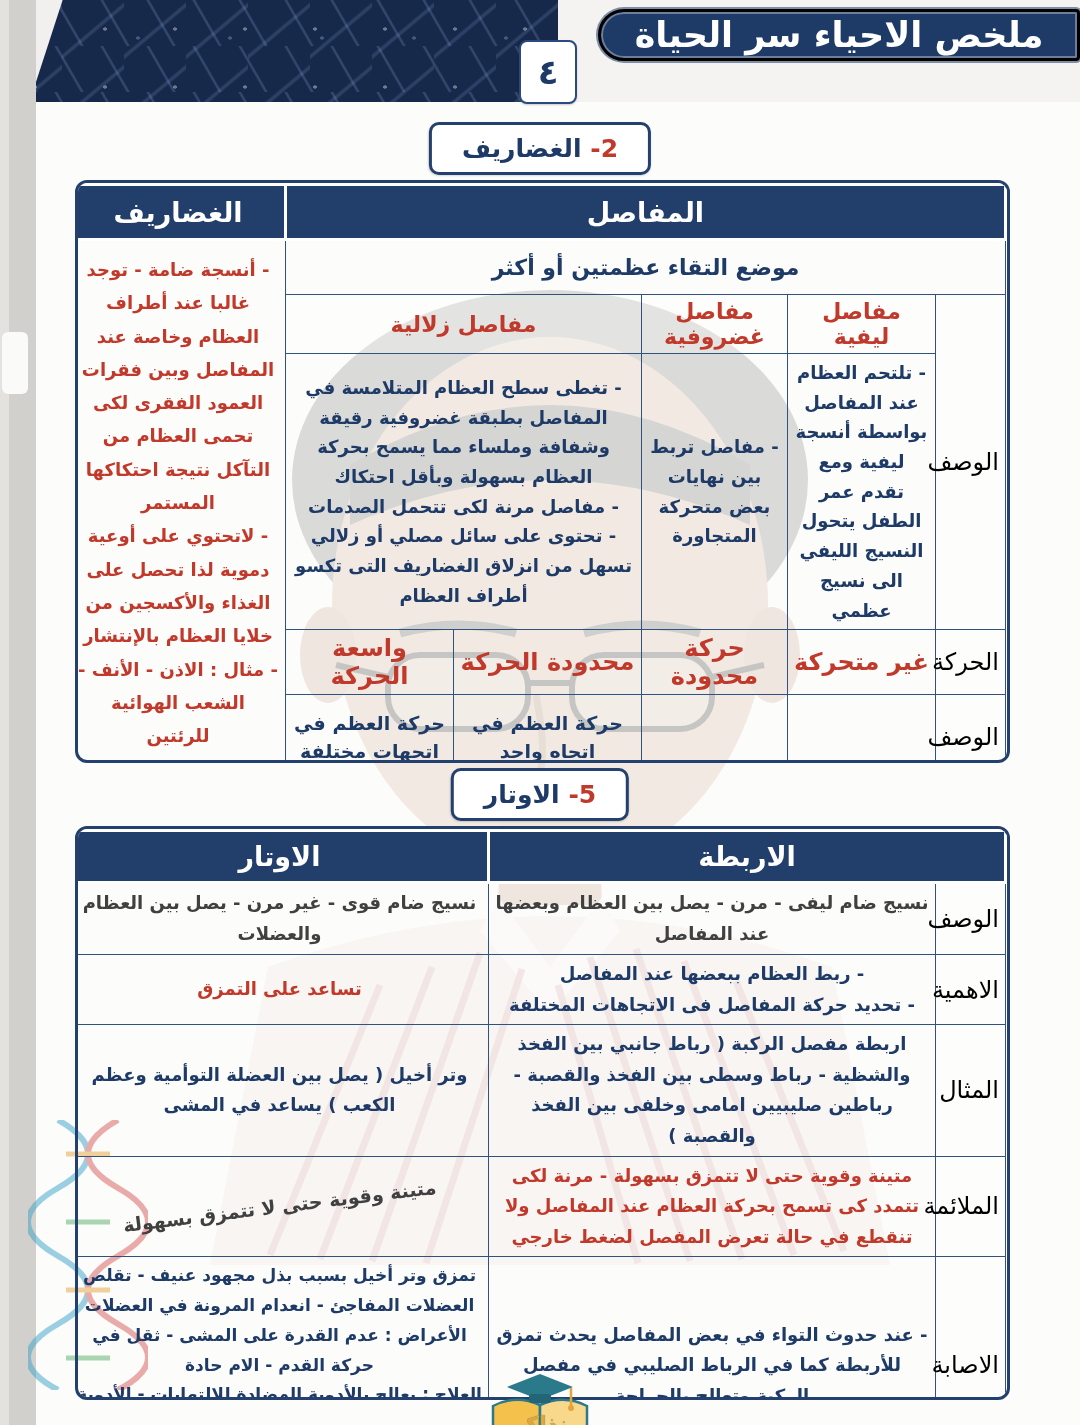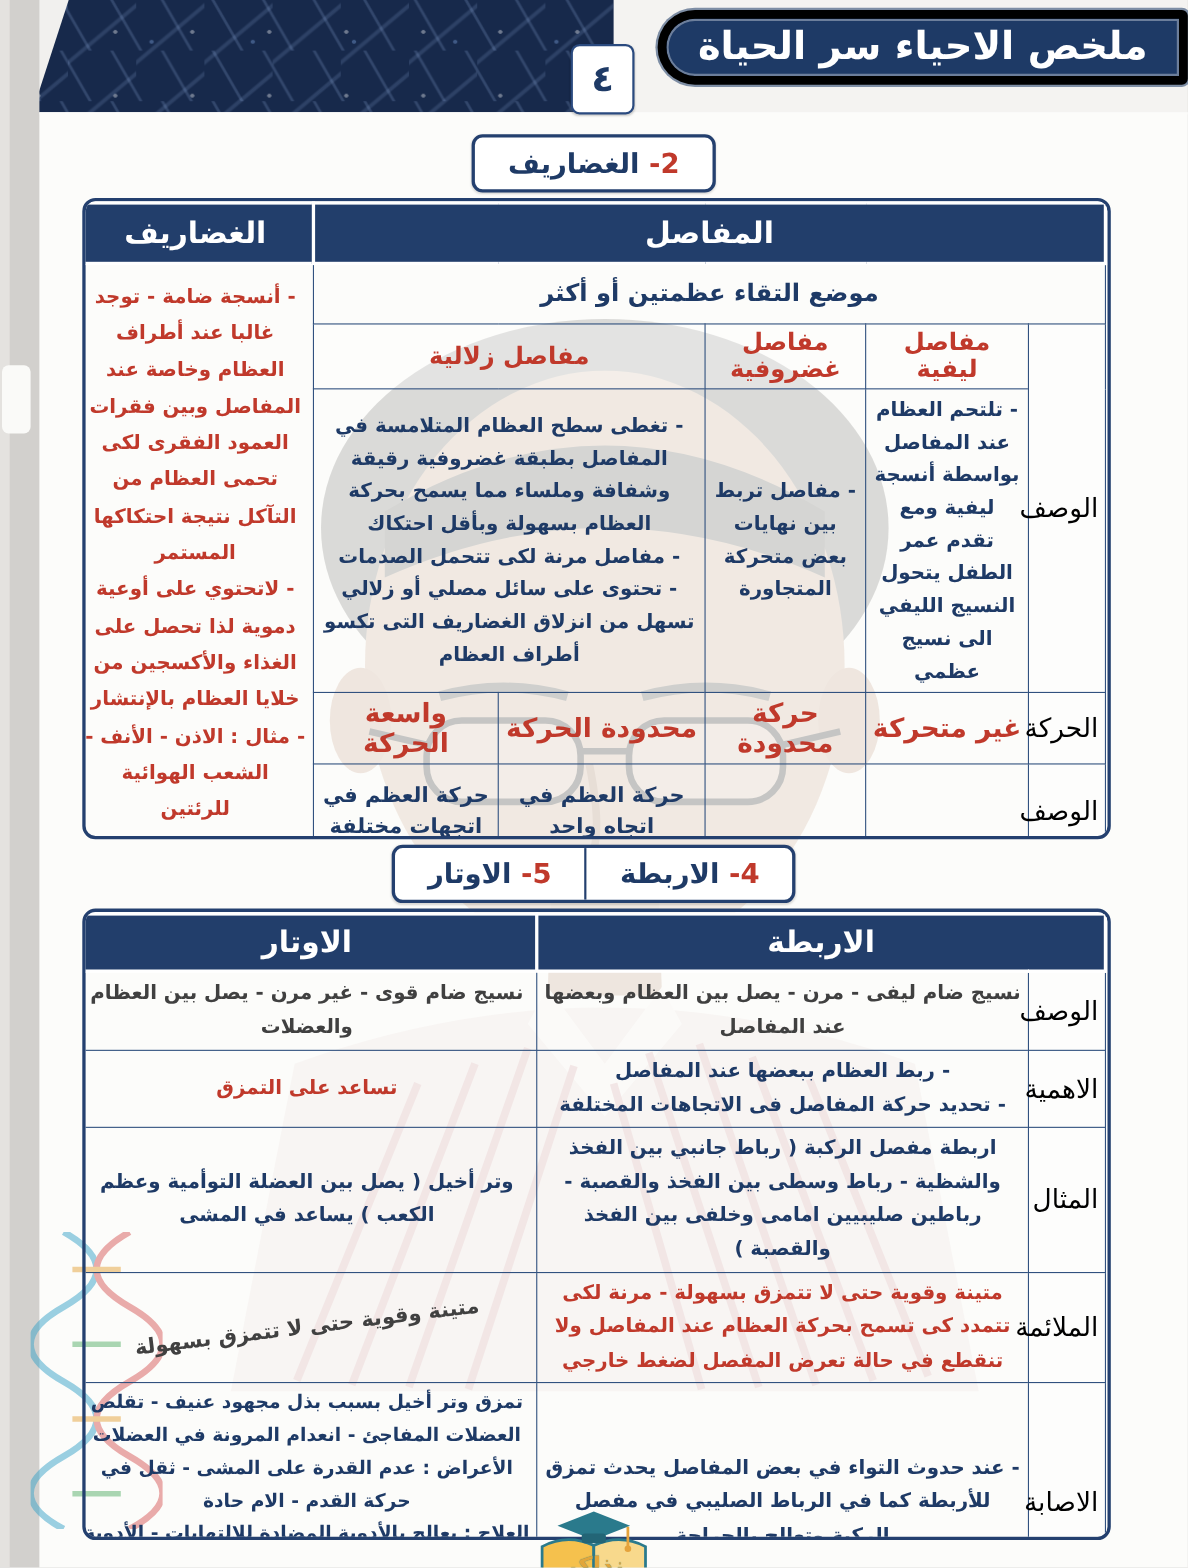--- a/index.html
+++ b/index.html
@@ -21,23 +21,23 @@
       radial-gradient(rgba(130,170,230,.38) 1.6px, transparent 2.4px),
       linear-gradient(60deg, transparent 47%, rgba(160,190,240,.20) 49%, rgba(160,190,240,.20) 51%, transparent 53%),
       linear-gradient(-40deg, transparent 47%, rgba(160,190,240,.16) 49%, rgba(160,190,240,.16) 51%, transparent 53%);
     background-size:70px 58px, 92px 76px, 46px 46px, 62px 62px;
   }
   .top-pattern .white-slash {
     position:absolute; left:14px; top:-20px; width:30px; height:150px;
     background:#f1f0ee; transform:rotate(18deg);
   }
   .banner {
-    position:absolute; left:598px; top:9px; width:482px; height:68px;
+    position:absolute; left:598px; top:9px; width:482px; height:52px;
     background:#1e3a66;
-    border:8px solid #000000;
+    border:3px solid #000000;
     box-shadow:0 0 0 2px rgba(30,58,102,.55), inset 0 0 0 2px rgba(255,255,255,.35);
     border-radius:38px 6px 6px 38px;
     display:flex; align-items:center; justify-content:center;
   }
   .banner .title { color:#ffffff; font-size:35px; font-weight:bold; letter-spacing:0px; white-space:nowrap; }
   .page-num-tab {
     position:absolute; left:519px; top:40px; width:58px; height:64px;
     background:#ffffff; border:2px solid #2a4a7f; border-radius:8px;
     display:flex; align-items:center; justify-content:center;
     box-shadow:0 1px 2px rgba(0,0,0,.2);
@@ -215,24 +215,20 @@
       <td class="navy dir-cell">حركة العظم في اتجاه واحد</td>
       <td class="navy dir-cell">حركة العظم في اتجهات مختلفة</td>
     </tr>
 
   </tbody>
     </table>
 </div>
 
 <div class="sec-badge" id="badge2">
   <div class="cell">
-    <span class="num">4-</span>
-    <span>الاربطة</span>
-  </div>
-  <div class="cell">
     <span class="num">5-</span>
     <span>الاوتار</span>
   </div>
 </div>
 
 <div class="tbl-wrap" id="tbl2">
   <table>
     <colgroup>
       <col style="width:70px">
         <col style="width:447px">

